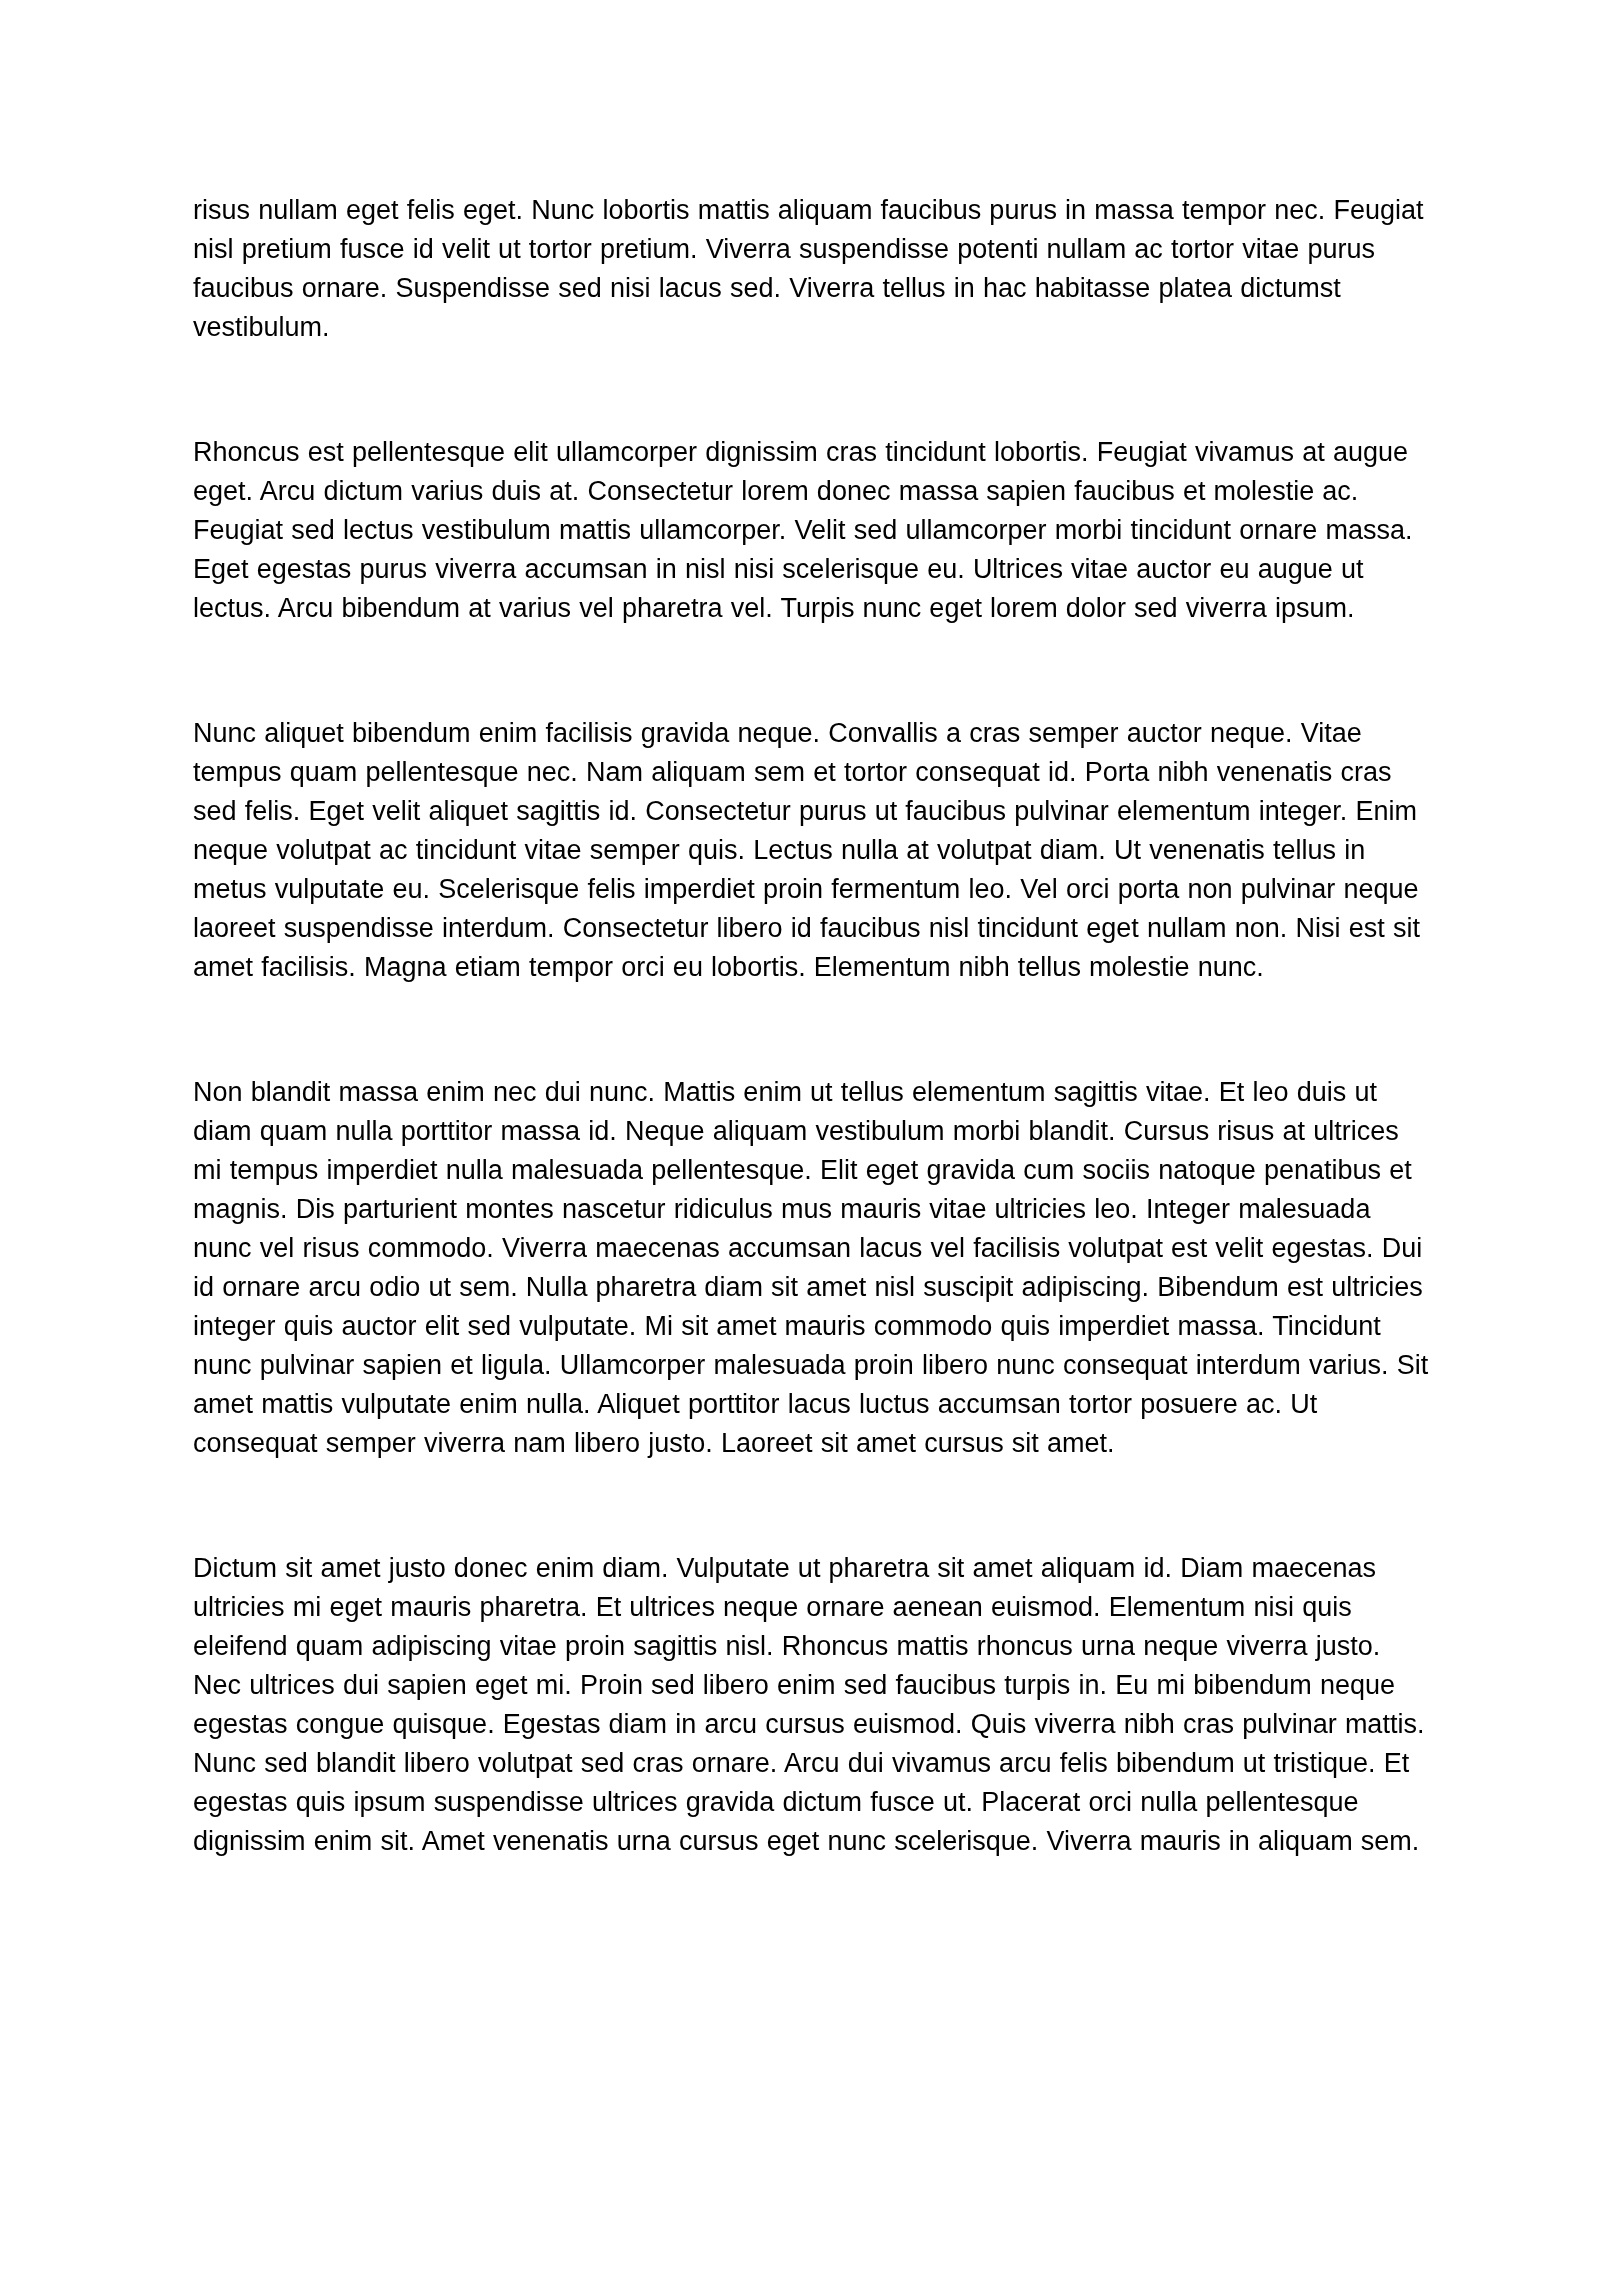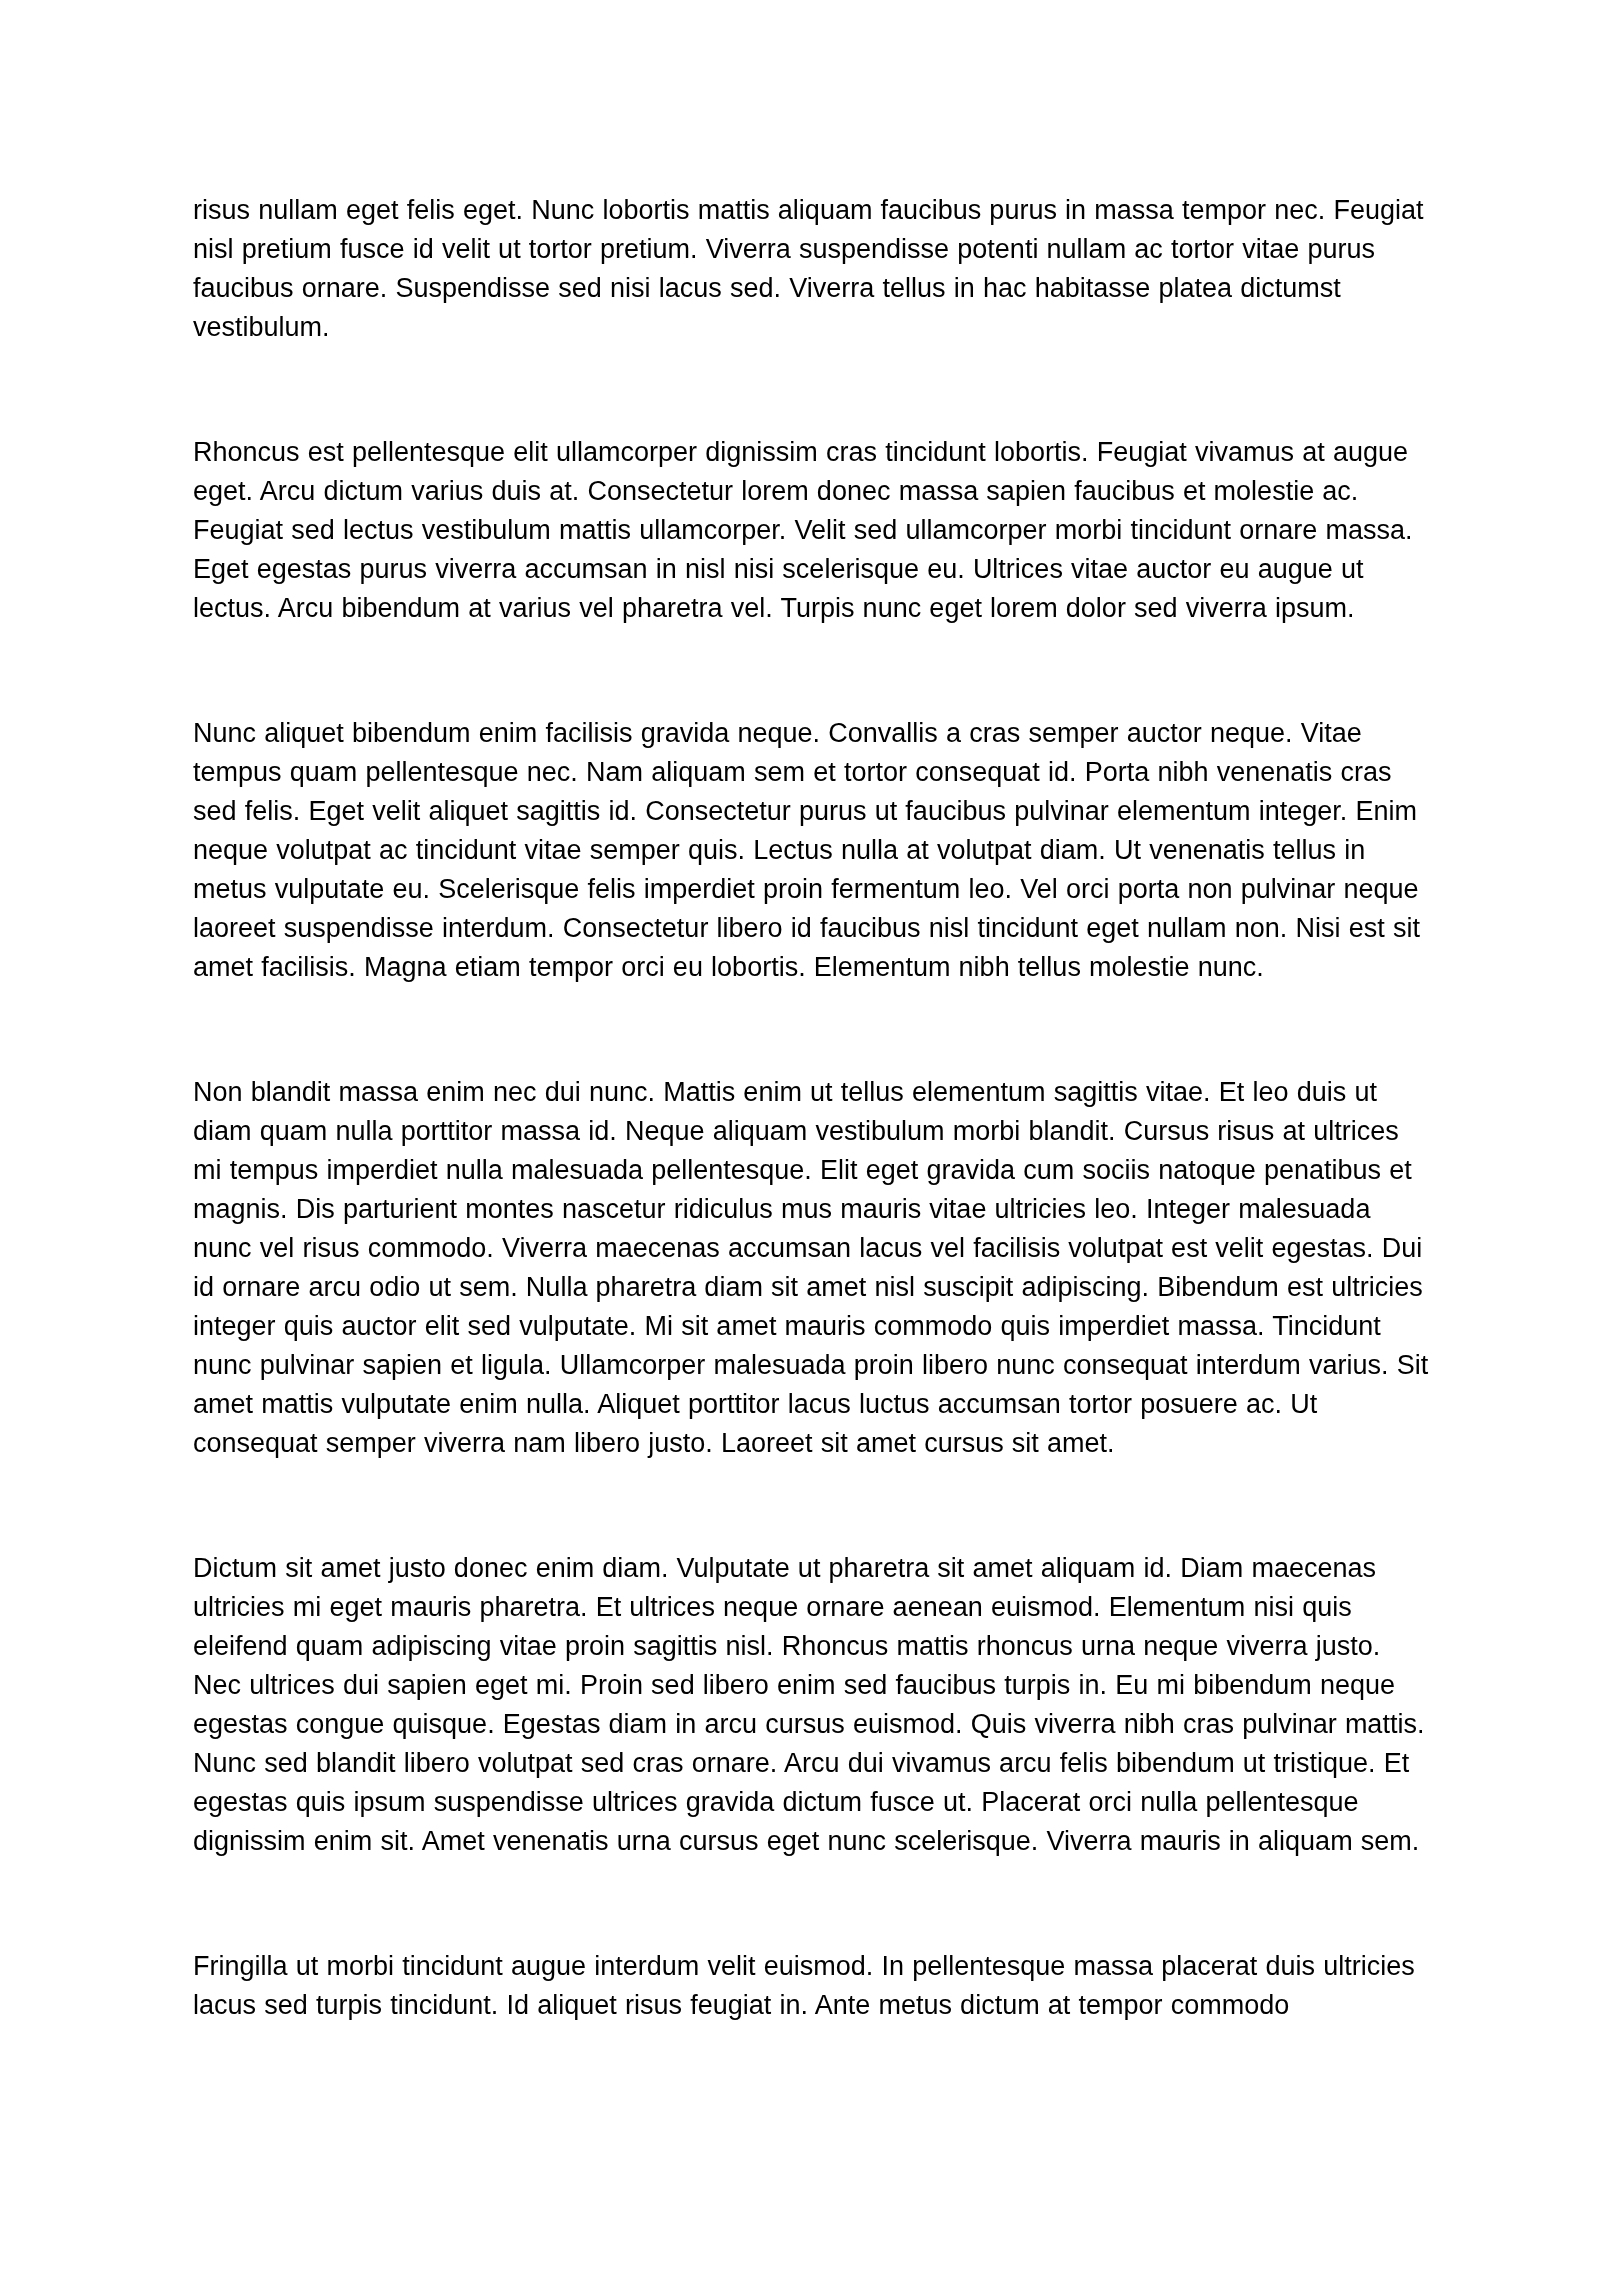--- a/index.html
+++ b/index.html
@@ -37,16 +37,15 @@
 </head>
 <body>
 
 <div class="page">
   <div class="body-text">
     <p class="para">risus nullam eget felis eget. Nunc lobortis mattis aliquam faucibus purus in massa tempor nec. Feugiat nisl pretium fusce id velit ut tortor pretium. Viverra suspendisse potenti nullam ac tortor vitae purus faucibus ornare. Suspendisse sed nisi lacus sed. Viverra tellus in hac habitasse platea dictumst vestibulum.</p>
     <p class="para">Rhoncus est pellentesque elit ullamcorper dignissim cras tincidunt lobortis. Feugiat vivamus at augue eget. Arcu dictum varius duis at. Consectetur lorem donec massa sapien faucibus et molestie ac. Feugiat sed lectus vestibulum mattis ullamcorper. Velit sed ullamcorper morbi tincidunt ornare massa. Eget egestas purus viverra accumsan in nisl nisi scelerisque eu. Ultrices vitae auctor eu augue ut lectus. Arcu bibendum at varius vel pharetra vel. Turpis nunc eget lorem dolor sed viverra ipsum.</p>
     <p class="para">Nunc aliquet bibendum enim facilisis gravida neque. Convallis a cras semper auctor neque. Vitae tempus quam pellentesque nec. Nam aliquam sem et tortor consequat id. Porta nibh venenatis cras sed felis. Eget velit aliquet sagittis id. Consectetur purus ut faucibus pulvinar elementum integer. Enim neque volutpat ac tincidunt vitae semper quis. Lectus nulla at volutpat diam. Ut venenatis tellus in metus vulputate eu. Scelerisque felis imperdiet proin fermentum leo. Vel orci porta non pulvinar neque laoreet suspendisse interdum. Consectetur libero id faucibus nisl tincidunt eget nullam non. Nisi est sit amet facilisis. Magna etiam tempor orci eu lobortis. Elementum nibh tellus molestie nunc.</p>
     <p class="para">Non blandit massa enim nec dui nunc. Mattis enim ut tellus elementum sagittis vitae. Et leo duis ut diam quam nulla porttitor massa id. Neque aliquam vestibulum morbi blandit. Cursus risus at ultrices mi tempus imperdiet nulla malesuada pellentesque. Elit eget gravida cum sociis natoque penatibus et magnis. Dis parturient montes nascetur ridiculus mus mauris vitae ultricies leo. Integer malesuada nunc vel risus commodo. Viverra maecenas accumsan lacus vel facilisis volutpat est velit egestas. Dui id ornare arcu odio ut sem. Nulla pharetra diam sit amet nisl suscipit adipiscing. Bibendum est ultricies integer quis auctor elit sed vulputate. Mi sit amet mauris commodo quis imperdiet massa. Tincidunt nunc pulvinar sapien et ligula. Ullamcorper malesuada proin libero nunc consequat interdum varius. Sit amet mattis vulputate enim nulla. Aliquet porttitor lacus luctus accumsan tortor posuere ac. Ut consequat semper viverra nam libero justo. Laoreet sit amet cursus sit amet.</p>
     <p class="para">Dictum sit amet justo donec enim diam. Vulputate ut pharetra sit amet aliquam id. Diam maecenas ultricies mi eget mauris pharetra. Et ultrices neque ornare aenean euismod. Elementum nisi quis eleifend quam adipiscing vitae proin sagittis nisl. Rhoncus mattis rhoncus urna neque viverra justo. Nec ultrices dui sapien eget mi. Proin sed libero enim sed faucibus turpis in. Eu mi bibendum neque egestas congue quisque. Egestas diam in arcu cursus euismod. Quis viverra nibh cras pulvinar mattis. Nunc sed blandit libero volutpat sed cras ornare. Arcu dui vivamus arcu felis bibendum ut tristique. Et egestas quis ipsum suspendisse ultrices gravida dictum fusce ut. Placerat orci nulla pellentesque dignissim enim sit. Amet venenatis urna cursus eget nunc scelerisque. Viverra mauris in aliquam sem.</p>
-    <p class="para">Fringilla ut morbi tincidunt augue interdum velit euismod. In pellentesque massa placerat duis ultricies lacus sed turpis tincidunt. Id aliquet risus feugiat in. Ante metus dictum at tempor commodo</p>
   </div>
 </div>
 
 
 </body></html>

